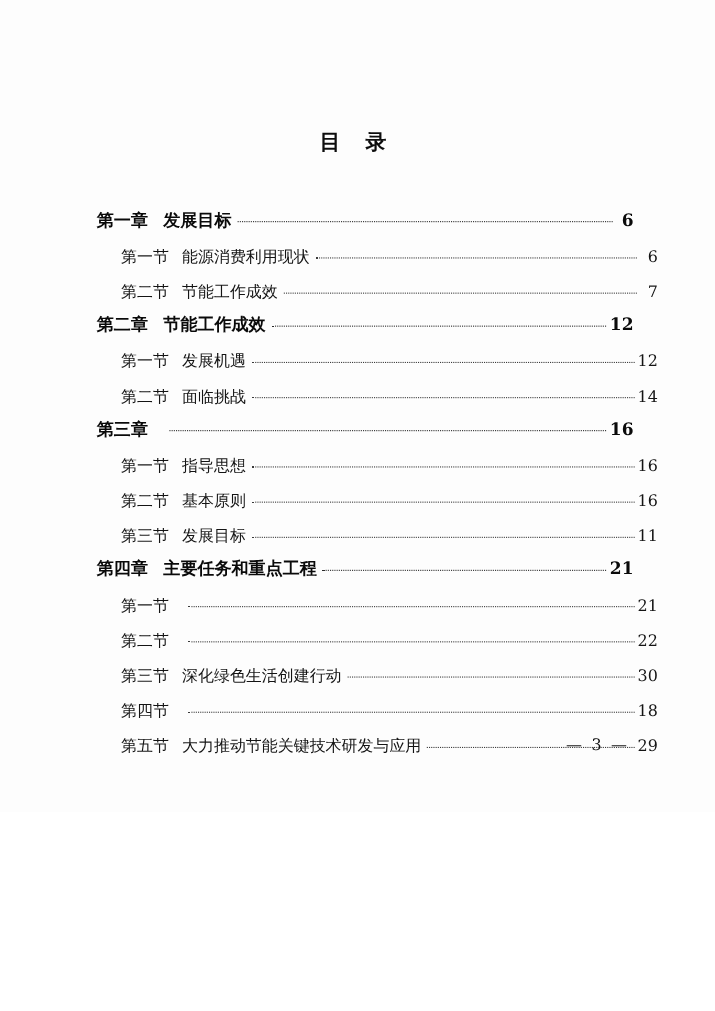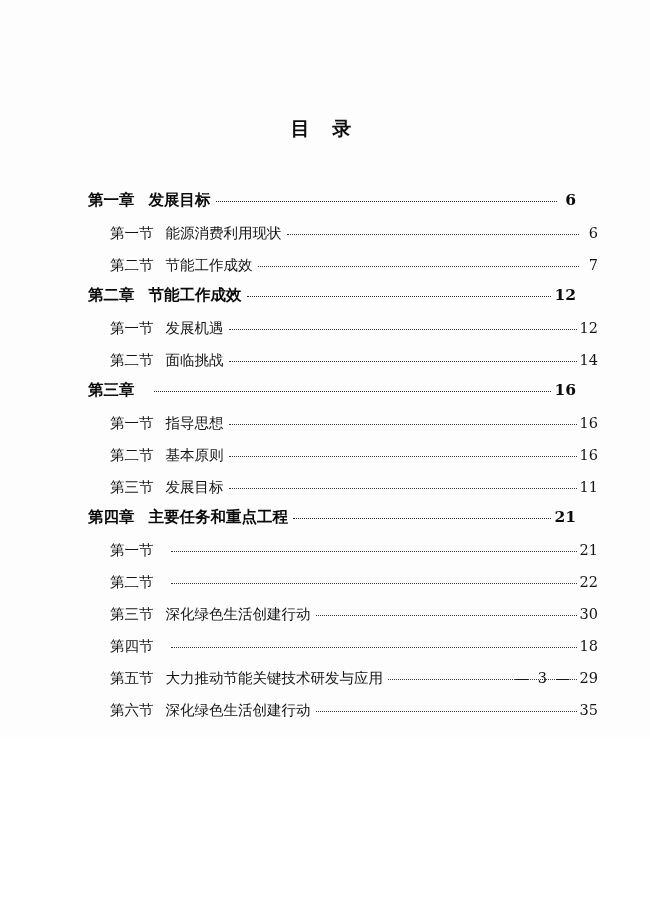--- a/index.html
+++ b/index.html
@@ -212,24 +212,17 @@
         <span class="leader"></span>
         <span class="page-no">18</span>
       </div>
       <div class="toc-row section">
         <span class="num">第五节</span>
         <span class="gap"></span>
         <span class="label">大力推动节能关键技术研发与应用</span>
         <span class="leader"></span>
         <span class="page-no">29</span>
       </div>
-      <div class="toc-row section">
-        <span class="num">第六节</span>
-        <span class="gap"></span>
-        <span class="label">深化绿色生活创建行动</span>
-        <span class="leader"></span>
-        <span class="page-no">35</span>
-      </div>
     </div>
 
   <div class="footer">— 3 —</div>
 
 </div>
 
 </body></html>

